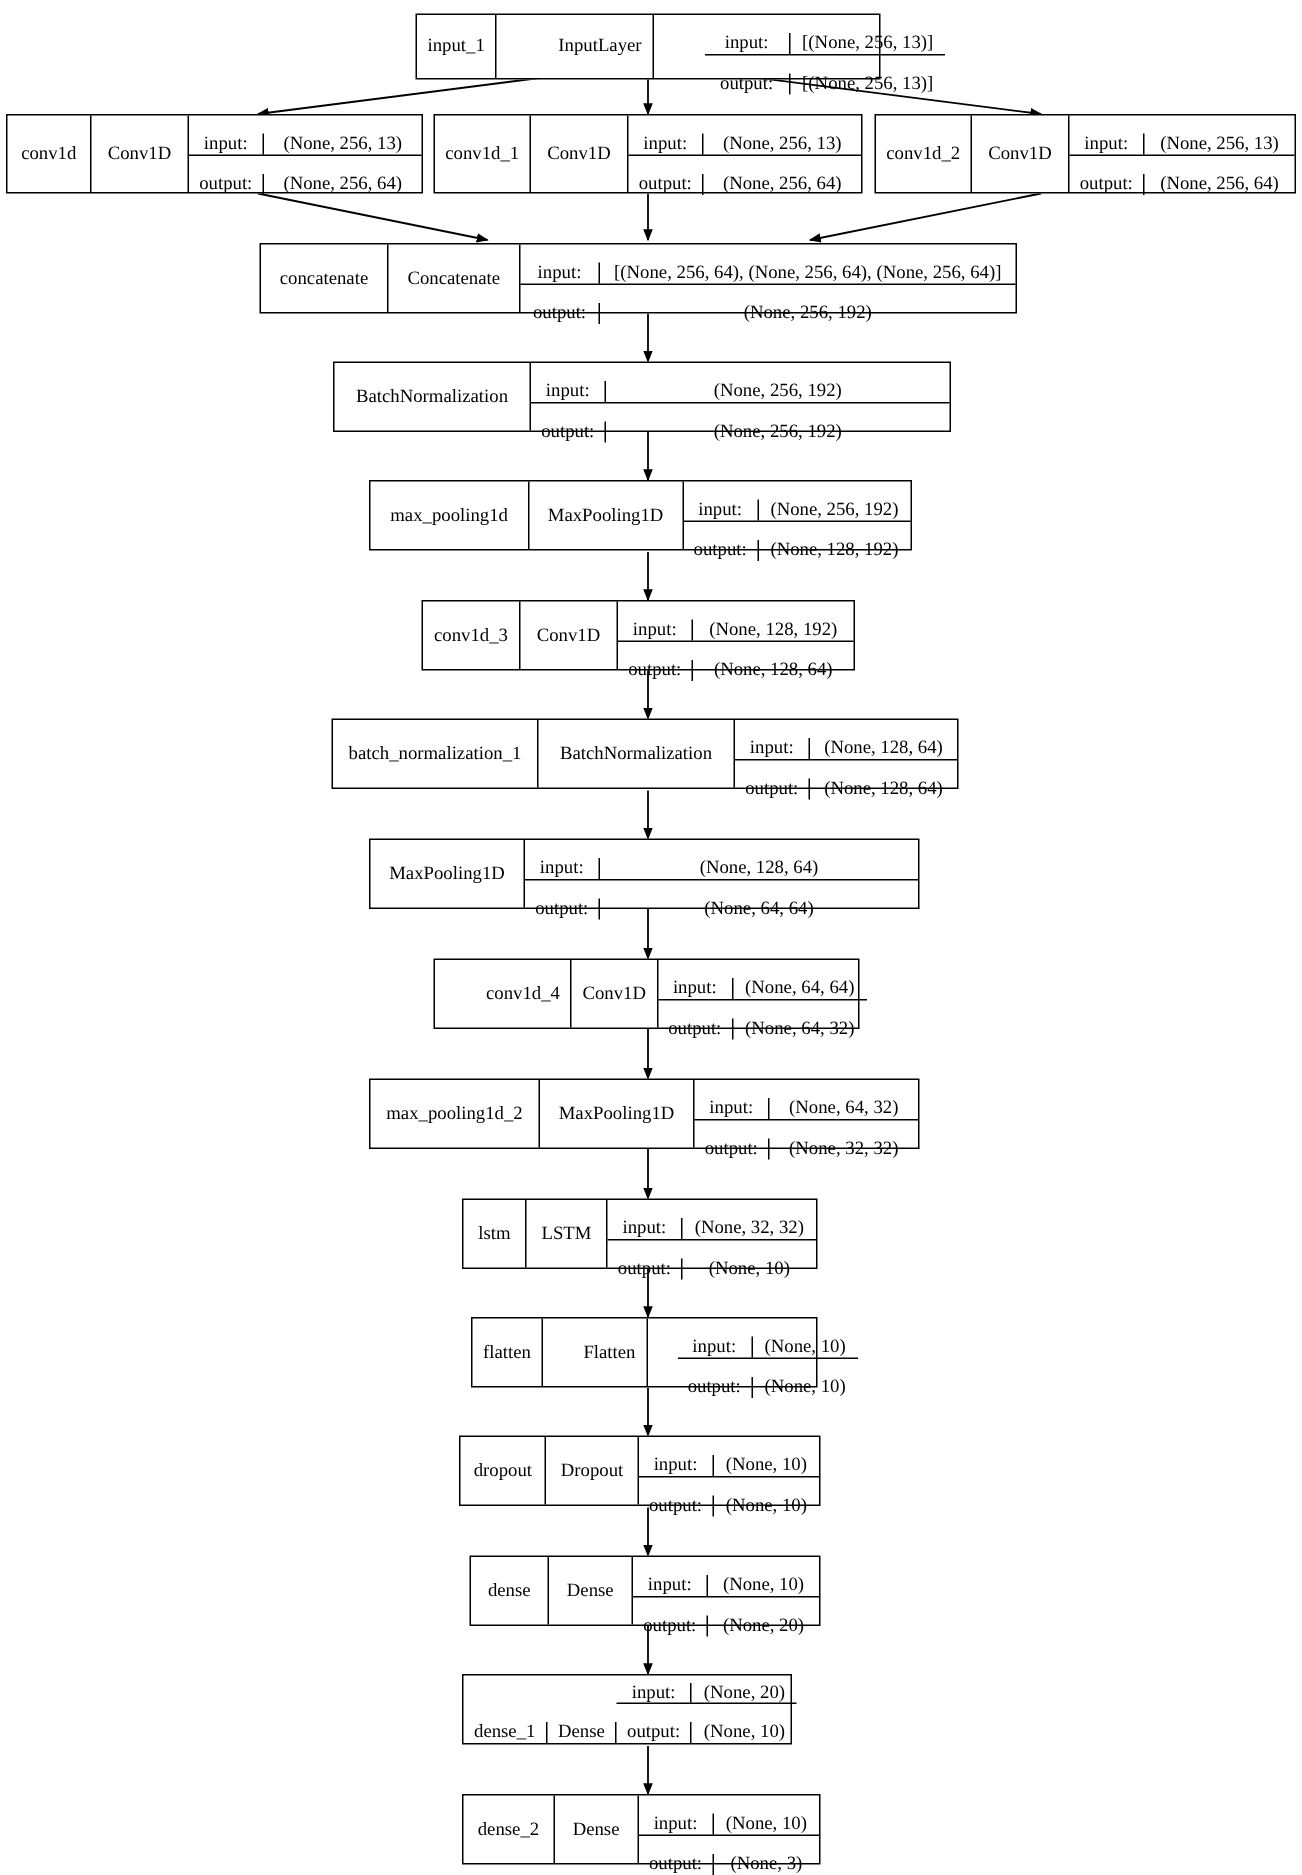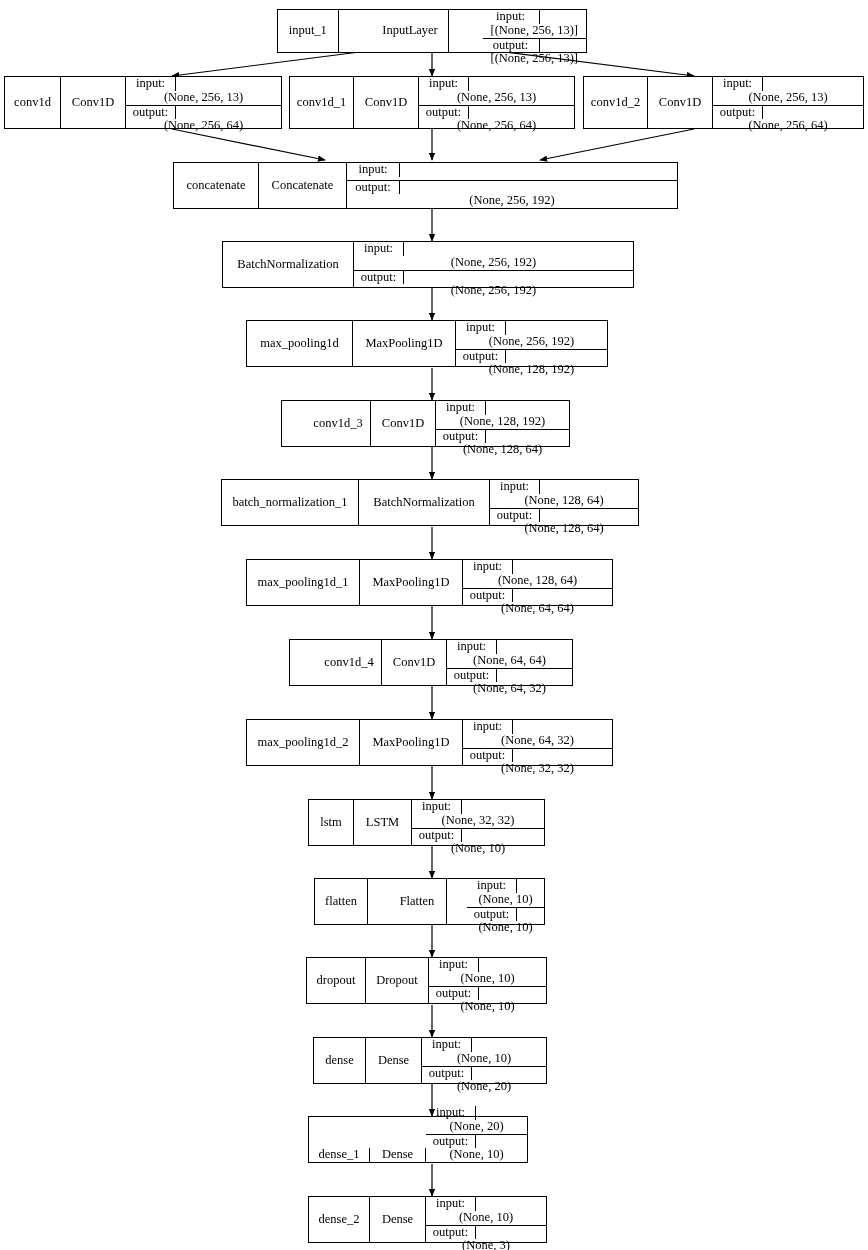--- a/index.html
+++ b/index.html
@@ -46,23 +46,24 @@
   }
   .io-block {
     box-sizing: border-box;
     display: flex;
     flex-direction: column;
     flex: 1 1 auto;
   }
   .io-row {
     box-sizing: border-box;
     display: flex;
-    flex-direction: column;
+    flex-direction: row;
     flex: 1 1 50%;
     align-items: stretch;
+    margin-top: 12px;
   }
   .io-row.top {
     border-bottom: 1px solid #000000;
   }
   .io-label {
     box-sizing: border-box;
     display: flex;
     align-items: center;
     justify-content: center;
     padding: 0 6px;
@@ -178,20 +179,21 @@
       </div>
     </div>
   </div>
 
   <div class="node" style="left:173px; top:162px; width:505px; height:47px;">
     <div class="cell-name" style="width:85px;">concatenate</div>
     <div class="cell-type" style="width:88px;">Concatenate</div>
     <div class="io-block">
       <div class="io-row top">
         <div class="io-label" style="width:53px;">input:</div>
+        <div class="io-shape wide-shape">[(None, 256, 64), (None, 256, 64), (None, 256, 64)]</div>
       </div>
       <div class="io-row">
         <div class="io-label" style="width:53px;">output:</div>
         <div class="io-shape wide-shape">(None, 256, 192)</div>
       </div>
     </div>
   </div>
 
   <div class="node" style="left:222px; top:241px; width:412px; height:47px;">
     <div class="cell-type" style="width:131px;">BatchNormalization</div>
@@ -215,21 +217,21 @@
         <div class="io-label" style="width:50px;">input:</div>
         <div class="io-shape">(None, 256, 192)</div>
       </div>
       <div class="io-row">
         <div class="io-label" style="width:50px;">output:</div>
         <div class="io-shape">(None, 128, 192)</div>
       </div>
     </div>
   </div>
 
-  <div class="node" style="left:281px; top:400px; width:289px; height:47px;padding-left:24px;">
+  <div class="node" style="left:281px; top:400px; width:289px; height:47px;">
     <div class="cell-name" style="width:65px;">conv1d_3</div>
     <div class="cell-type" style="width:65px;">Conv1D</div>
     <div class="io-block">
       <div class="io-row top">
         <div class="io-label" style="width:50px;">input:</div>
         <div class="io-shape">(None, 128, 192)</div>
       </div>
       <div class="io-row">
         <div class="io-label" style="width:50px;">output:</div>
         <div class="io-shape">(None, 128, 64)</div>
@@ -246,21 +248,20 @@
         <div class="io-shape">(None, 128, 64)</div>
       </div>
       <div class="io-row">
         <div class="io-label" style="width:50px;">output:</div>
         <div class="io-shape">(None, 128, 64)</div>
       </div>
     </div>
   </div>
 
   <div class="node" style="left:246px; top:559px; width:367px; height:47px;">
-    <div class="cell-name" style="width:113px;">max_pooling1d_1</div>
     <div class="cell-type" style="width:103px;">MaxPooling1D</div>
     <div class="io-block">
       <div class="io-row top">
         <div class="io-label" style="width:50px;">input:</div>
         <div class="io-shape">(None, 128, 64)</div>
       </div>
       <div class="io-row">
         <div class="io-label" style="width:50px;">output:</div>
         <div class="io-shape">(None, 64, 64)</div>
       </div>

